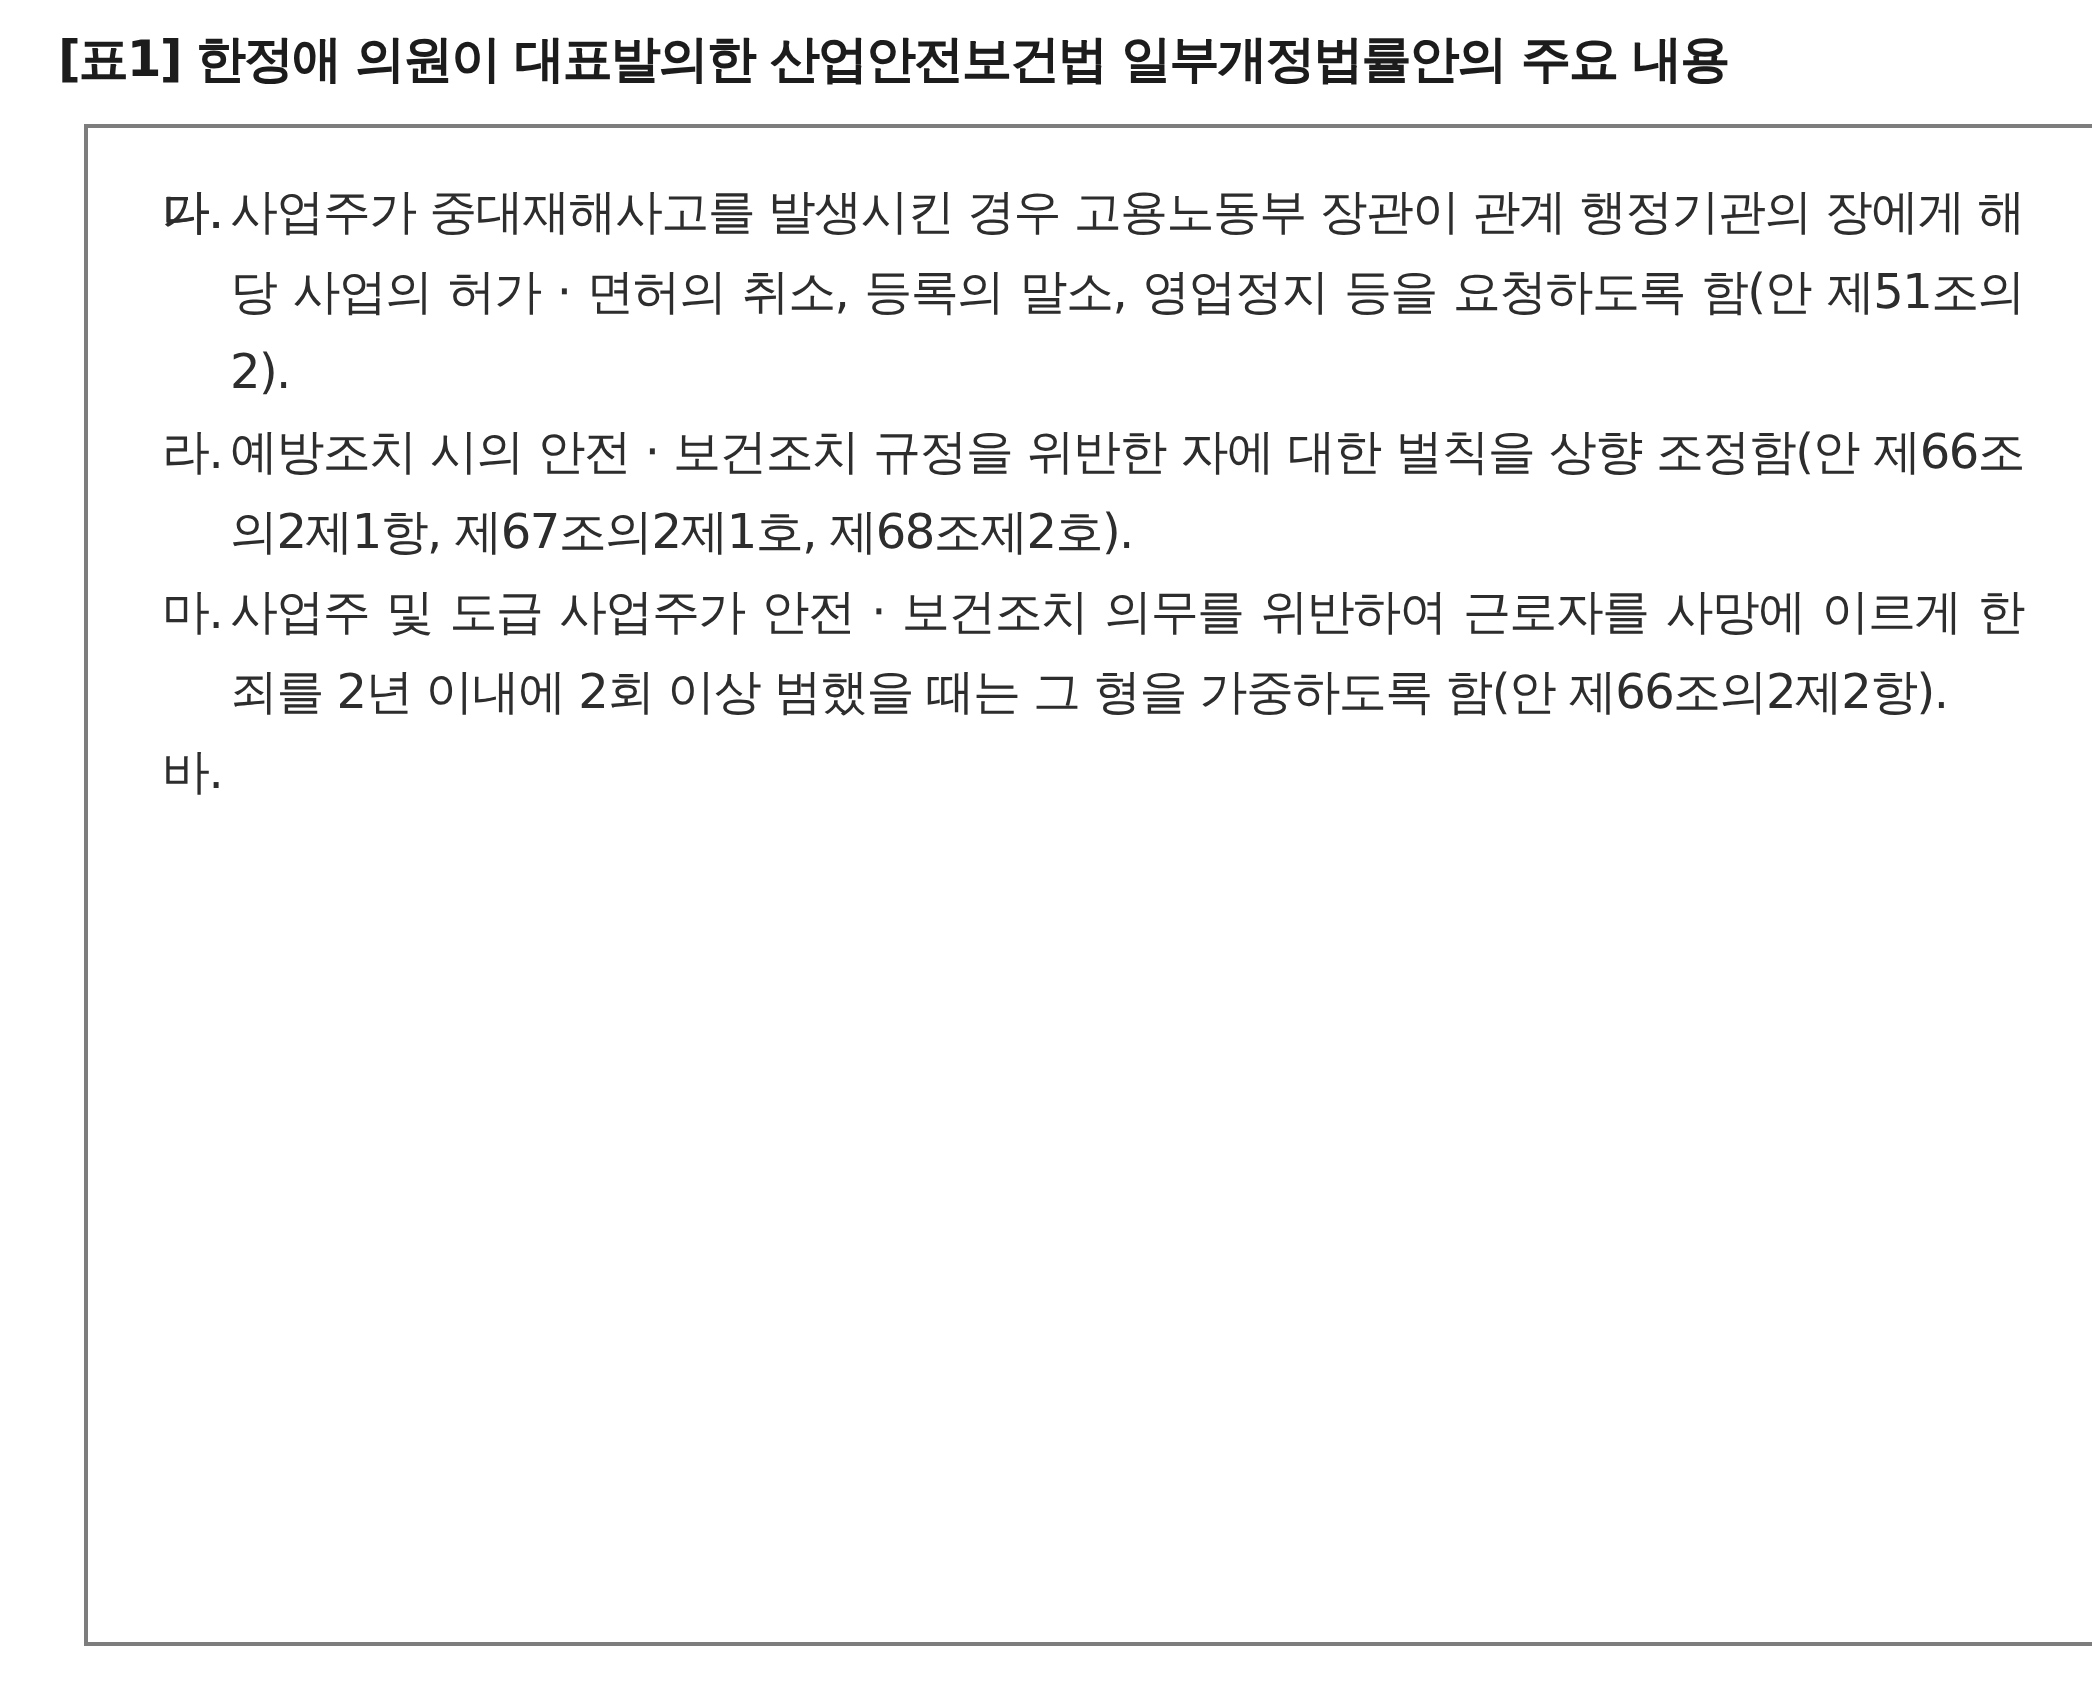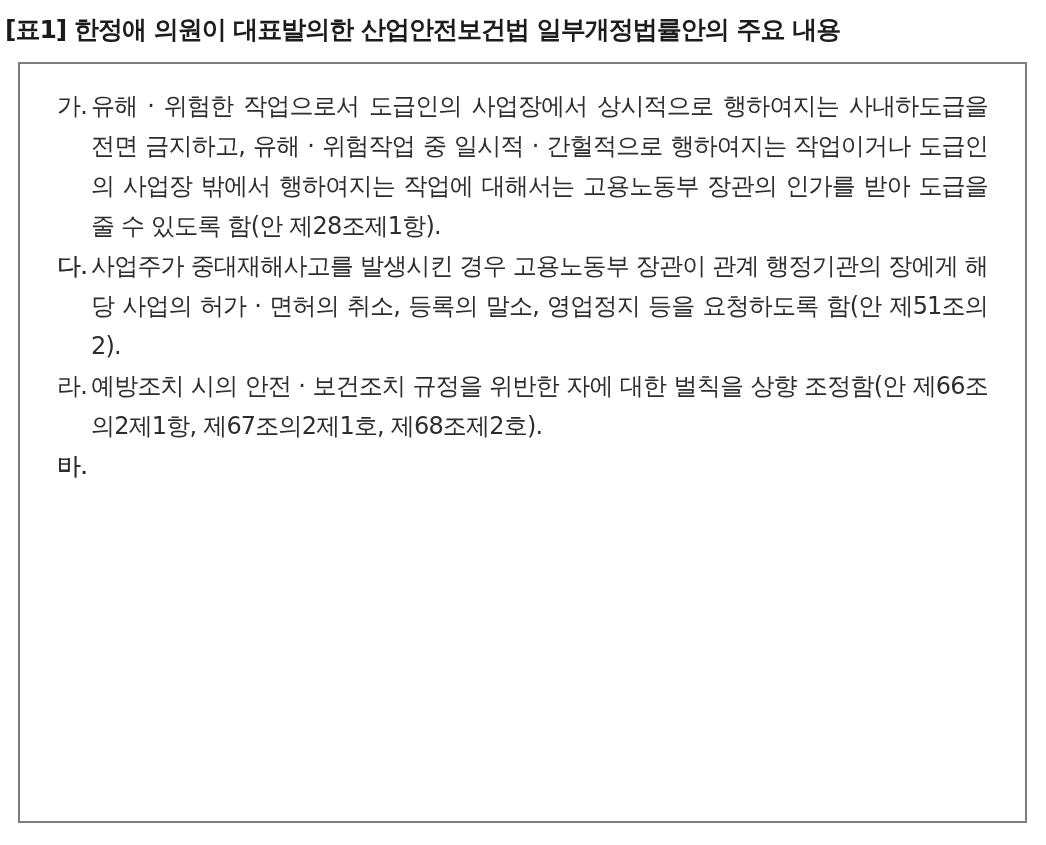--- a/index.html
+++ b/index.html
@@ -8,20 +8,21 @@
     height: 845px;
     background: #ffffff;
     font-family: "DejaVu Sans", "Liberation Sans", sans-serif;
     overflow: hidden;
   }
   .page {
     width: 891px;
     height: 845px;
     position: relative;
     background: #ffffff;
+    margin-left: 24px;
   }
   .caption {
     position: absolute;
     left: 5px;
     top: 13px;
     width: 1030px;
     font-size: 25px;
     font-weight: bold;
     color: #1c1c1c;
     letter-spacing: -1px;
@@ -62,39 +63,39 @@
 
 <div class="page">
 
   <div class="caption">[표1] 한정애 의원이 대표발의한 산업안전보건법 일부개정법률안의 주요 내용</div>
 
   <div class="table-box">
     <ul class="items">
 
       <li>
         <span class="marker">가.</span>
-        <span>유해 · 위험한 작업으로서 도급인의 사업장에서 상시적으로 행하여지는 사내하도급을 전면 금지하고, 유해 · 위험작업 중 일시적 · 간헐적으로 행하여지는 작업이거나 도급인의 사업장 밖에서 행하여지는 작업에 대해서는 고용노동부 장관의 인가를 받아 도급을 줄 수 있도록 함(안 제28조제1항).</span>
       </li>
 
       <li>
         <span class="marker">나.</span>
       </li>
 
       <li>
         <span class="marker">다.</span>
         <span>사업주가 중대재해사고를 발생시킨 경우 고용노동부 장관이 관계 행정기관의 장에게 해당 사업의 허가 · 면허의 취소, 등록의 말소, 영업정지 등을 요청하도록 함(안 제51조의2).</span>
       </li>
 
       <li>
         <span class="marker">라.</span>
         <span>예방조치 시의 안전 · 보건조치 규정을 위반한 자에 대한 벌칙을 상향 조정함(안 제66조의2제1항, 제67조의2제1호, 제68조제2호).</span>
       </li>
 
       <li>
         <span class="marker">마.</span>
+        <span>사업주 및 도급 사업주가 안전 · 보건조치 의무를 위반하여 근로자를 사망에 이르게 한 죄를 2년 이내에 2회 이상 범했을 때는 그 형을 가중하도록 함(안 제66조의2제2항).</span>
       </li>
 
       <li>
         <span class="marker">바.</span>
       </li>
 
     </ul>
   </div>
 
 </div>

